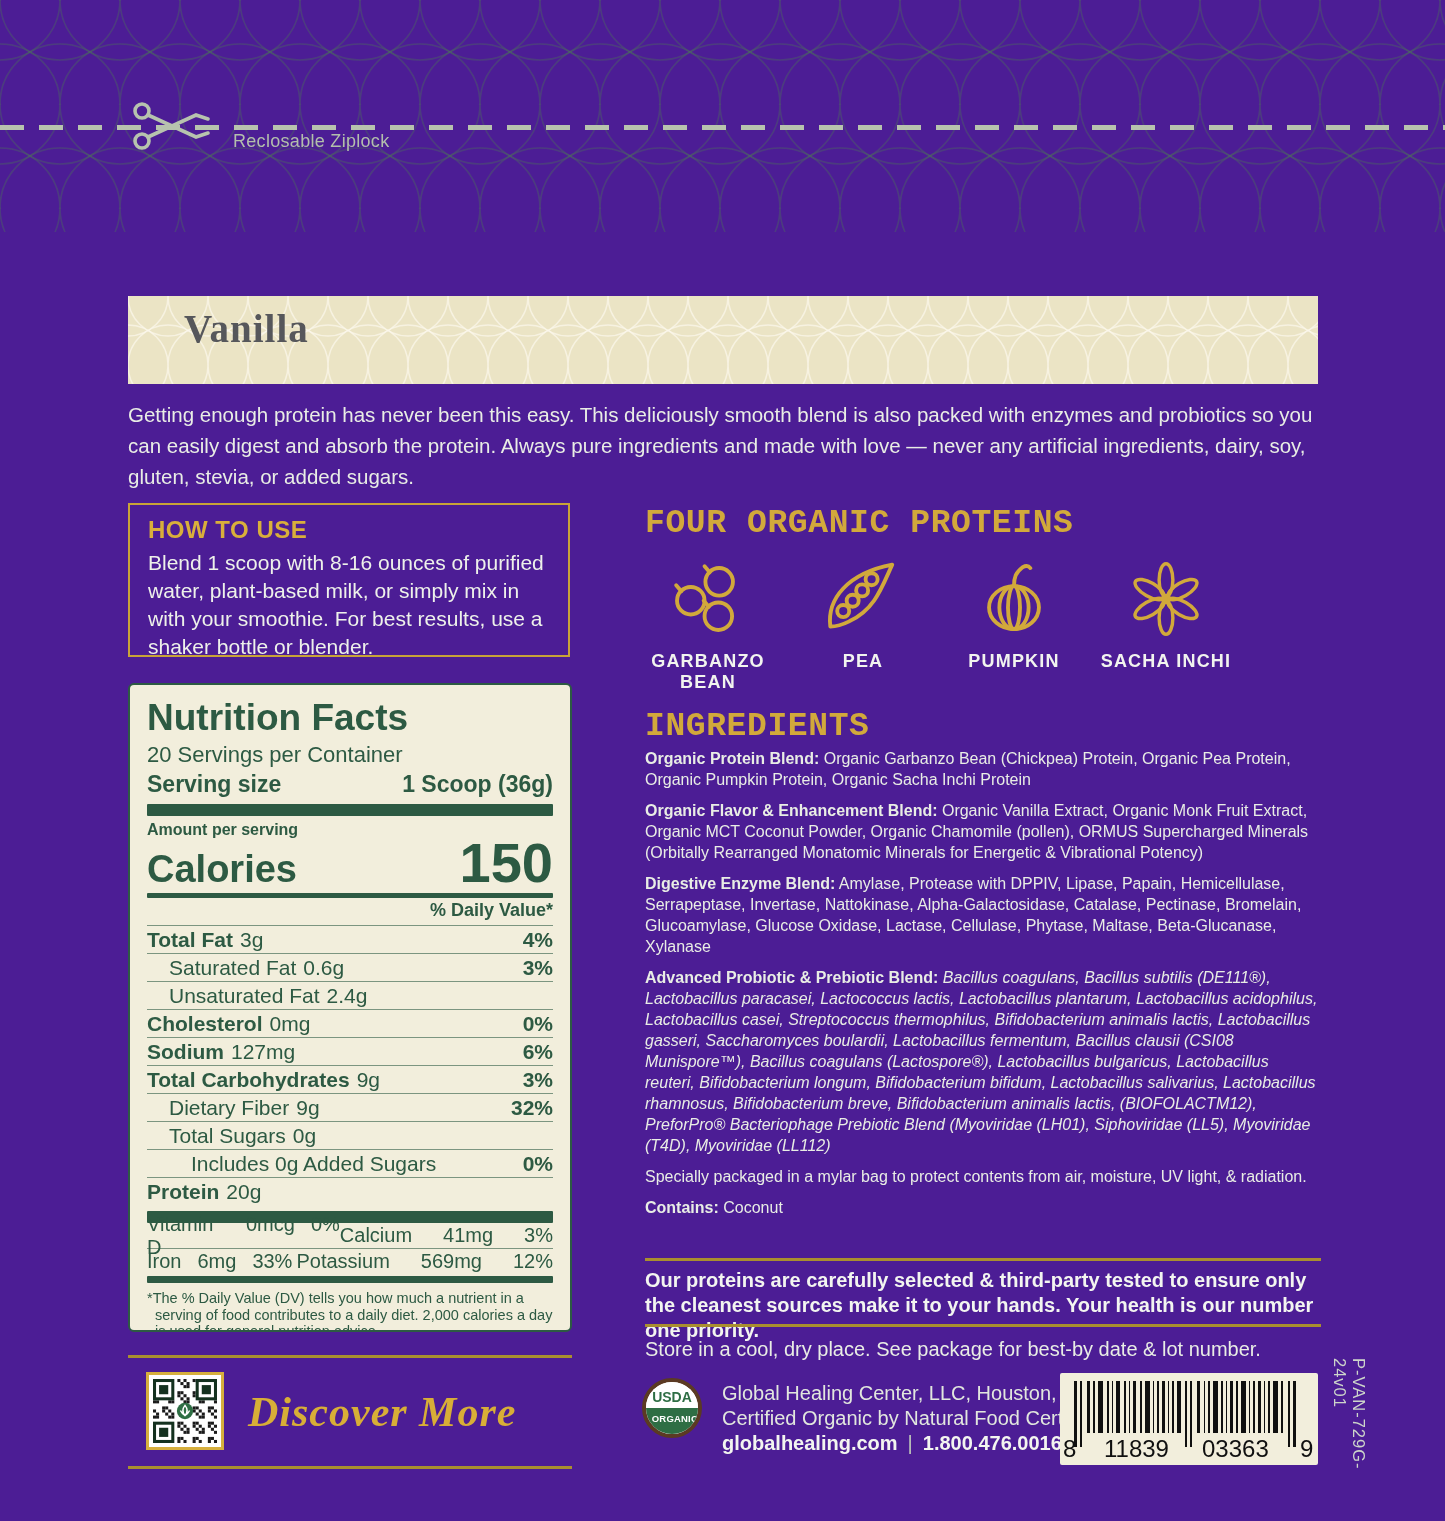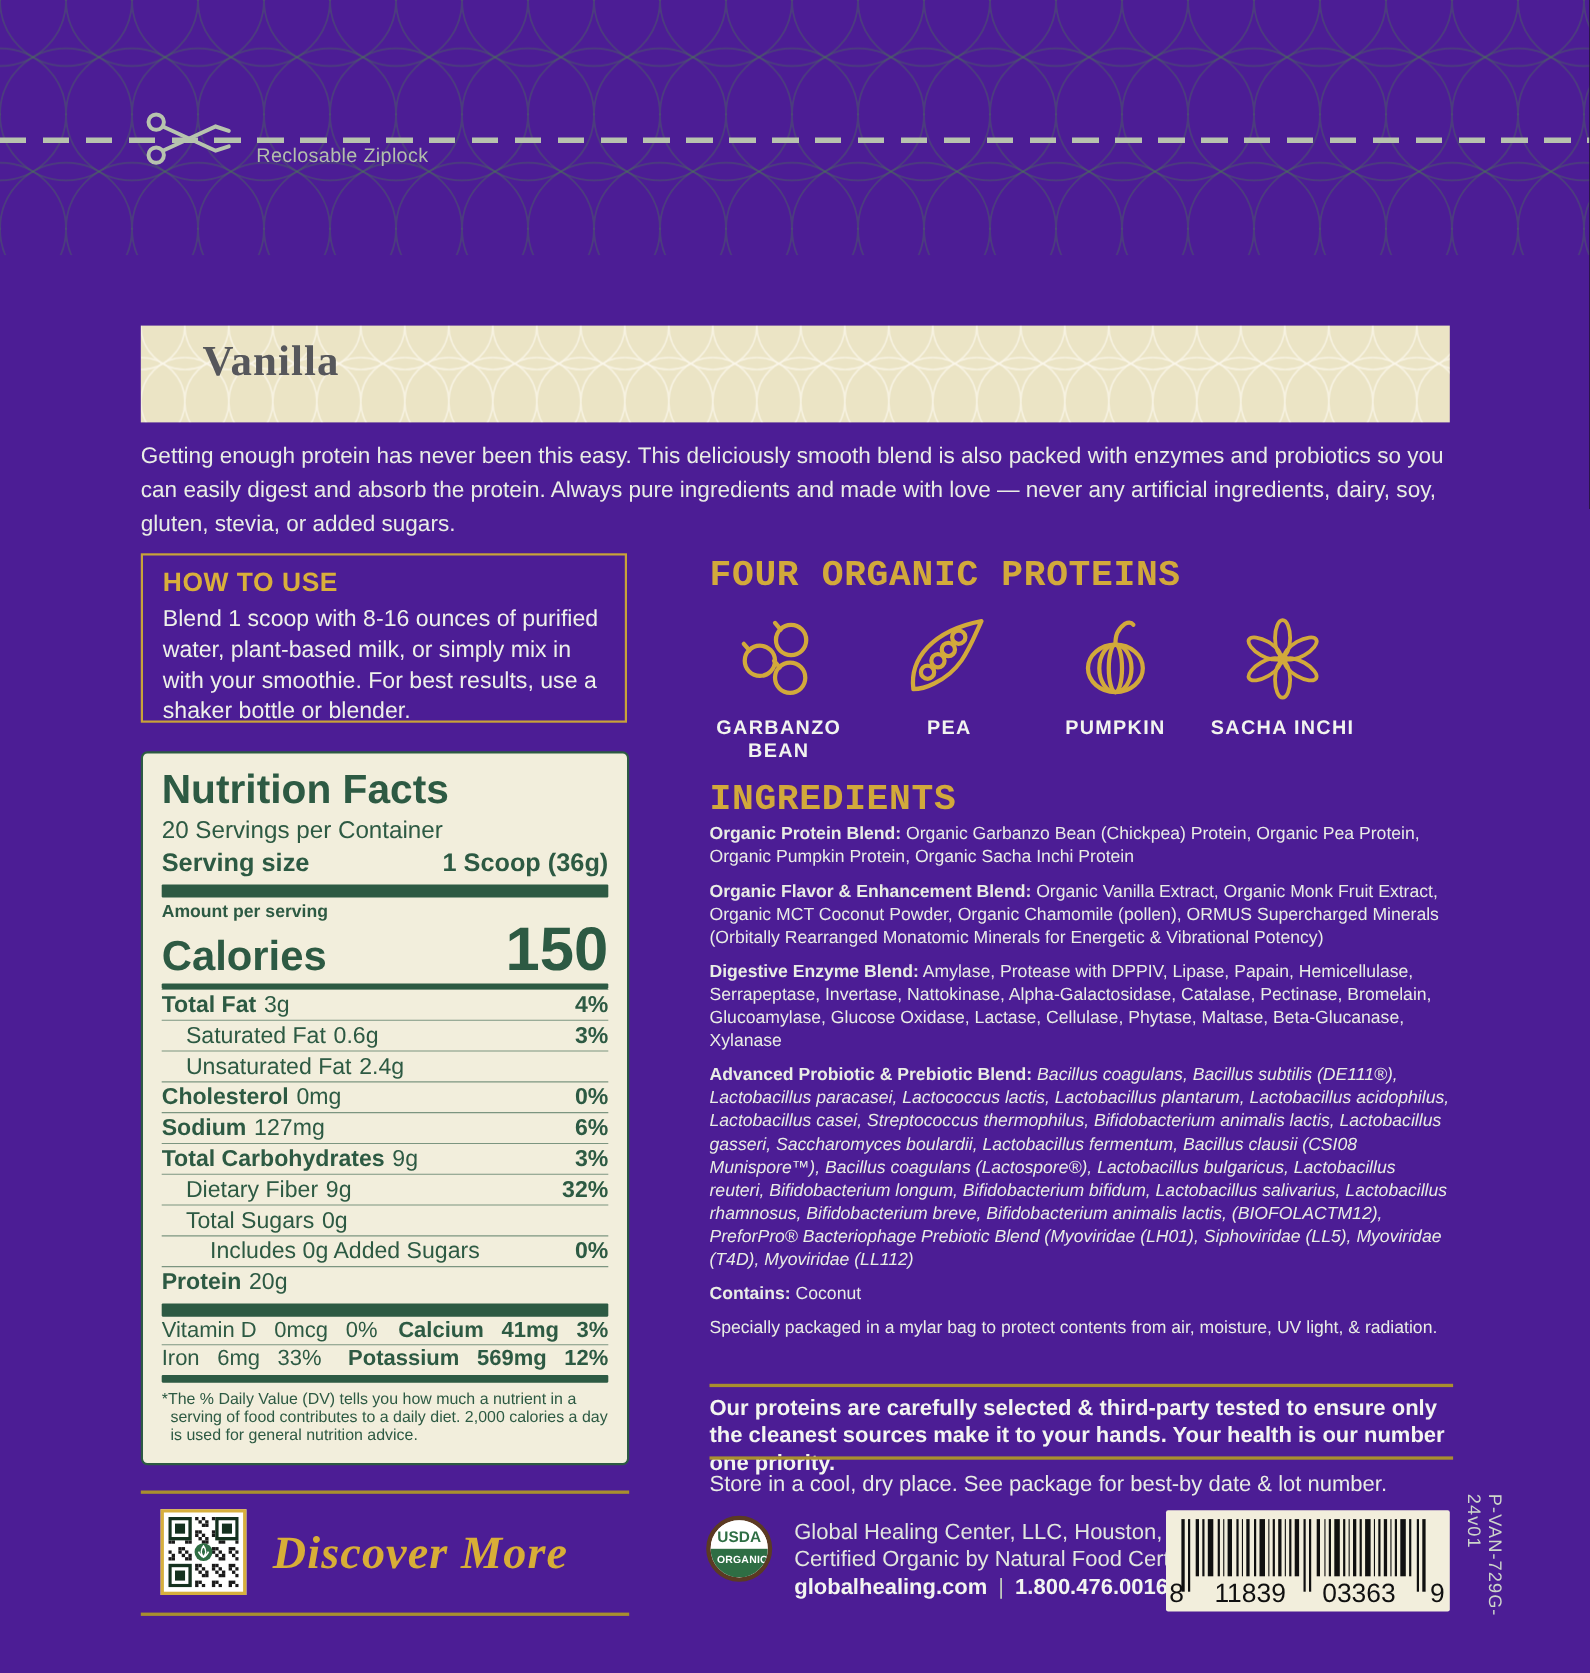--- a/index.html
+++ b/index.html
@@ -42,21 +42,21 @@
   .nf-calval{font-size:56px;font-weight:bold;line-height:56px;}
   .nf-dvh{text-align:right;font-size:18px;font-weight:bold;margin-top:2px;padding-bottom:4px;}
   .nf-row{display:flex;align-items:center;height:27px;border-top:1px solid rgba(45,90,67,.6);font-size:21px;text-align:right;}
   .nf-row .amt{margin-left:7px;}
   .nf-row .dv{margin-left:auto;font-weight:bold;}
   .nm-b{font-weight:bold;}
   .in1{padding-left:22px;}
   .in2{padding-left:44px;}
   .nf-mic{display:flex;align-items:center;height:25px;font-size:20px;}
   .nf-mic .g{display:flex;gap:16px;}
-  .nf-mic .gr{margin-left:auto;display:flex;gap:16px;font-weight:bold;}
+  .nf-mic .gr{margin-left:auto;display:flex;gap:31px;}
   .mic-line{border-top:1px solid rgba(45,90,67,.6);}
   .nf-foot{font-size:14.5px;line-height:16.5px;margin-top:7px;padding-left:8px;text-indent:-8px;}
 
   
   .gold-serif{font-family:Liberation Mono, monospace;font-weight:bold;color:#D2A93B;letter-spacing:.6px;}
   .fop-title{position:absolute;left:645px;top:505px;font-size:33px;}
   .ing-title{position:absolute;left:645px;top:708px;font-size:33px;}
   .icon-col{position:absolute;top:556px;width:132px;text-align:center;}
   .icon-col .lbl{margin-top:9px;font-size:18px;font-weight:bold;color:#F2F4EF;letter-spacing:1.2px;line-height:21px;}
   .icon-col svg{margin:0 auto;}
@@ -210,20 +210,21 @@
       <span>Serving size</span>
       <span>1 Scoop (36g)</span>
     </div>
     <div class="nf-bar bar12"></div>
     <div class="nf-aps">Amount per serving</div>
     <div class="nf-calrow">
       <span class="nf-cal">Calories</span>
       <span class="nf-calval">150</span>
     </div>
     <div class="nf-bar bar5"></div>
+    <div class="nf-dvh">% Daily Value*</div>
 
     <div class="nf-row">
       <span class="nm-b">Total Fat</span>
       <span class="amt">3g</span>
       <span class="dv">4%</span>
     </div>
     <div class="nf-row in1">
       <span>Saturated Fat</span>
       <span class="amt">0.6g</span>
       <span class="dv">3%</span>
@@ -299,22 +300,22 @@
     <div class="nf-bar bar7"></div>
     <div class="nf-foot">*The % Daily Value (DV) tells you how much a nutrient in a serving of food contributes to a daily diet. 2,000 calories a day is used for general nutrition advice.</div>
   </div>
 
   <div class="ing-title gold-serif">INGREDIENTS</div>
   <div class="ing-col">
     <p><span class="lead">Organic Protein Blend:</span><span> Organic Garbanzo Bean (Chickpea) Protein, Organic Pea Protein, Organic Pumpkin Protein, Organic Sacha Inchi Protein</span></p>
     <p><span class="lead">Organic Flavor &amp; Enhancement  Blend:</span><span> Organic Vanilla Extract, Organic Monk Fruit Extract, Organic MCT Coconut Powder, Organic Chamomile (pollen), ORMUS Supercharged Minerals (Orbitally Rearranged Monatomic Minerals for Energetic &amp; Vibrational Potency)</span></p>
     <p><span class="lead">Digestive Enzyme Blend:</span><span> Amylase, Protease with DPPIV, Lipase, Papain, Hemicellulase, Serrapeptase, Invertase, Nattokinase, Alpha-Galactosidase, Catalase, Pectinase, Bromelain, Glucoamylase, Glucose Oxidase, Lactase, Cellulase, Phytase, Maltase, Beta-Glucanase, Xylanase</span></p>
     <p><span class="lead">Advanced Probiotic &amp; Prebiotic Blend:</span><span class="ital"> Bacillus coagulans, Bacillus subtilis (DE111®), Lactobacillus paracasei, Lactococcus lactis, Lactobacillus plantarum, Lactobacillus acidophilus, Lactobacillus casei, Streptococcus thermophilus, Bifidobacterium animalis lactis, Lactobacillus gasseri, Saccharomyces boulardii, Lactobacillus fermentum, Bacillus clausii (CSI08 Munispore™), Bacillus coagulans (Lactospore®), Lactobacillus bulgaricus, Lactobacillus reuteri, Bifidobacterium longum, Bifidobacterium bifidum, Lactobacillus salivarius, Lactobacillus rhamnosus, Bifidobacterium breve, Bifidobacterium animalis lactis, (BIOFOLACTM12), PreforPro® Bacteriophage Prebiotic Blend (Myoviridae (LH01), Siphoviridae (LL5), Myoviridae (T4D), Myoviridae (LL112)</span></p>
+    <p>Specially packaged in a mylar bag to protect contents from air, moisture, UV light, &amp; radiation.</p>
     <p><span class="lead">Contains:</span><span> Coconut</span></p>
-    <p>Specially packaged in a mylar bag to protect contents from air, moisture, UV light, &amp; radiation.</p>
   </div>
 
   <div class="rule" style="left:645px;top:1258px;width:676px"></div>
   <div class="statement">Our proteins are carefully selected &amp; third-party tested to ensure only the cleanest sources make it to your hands. Your health is our number one priority.</div>
   <div class="rule" style="left:645px;top:1324px;width:676px"></div>
   <div class="storage">Store in a cool, dry place. See package for best-by date &amp; lot number.</div>
 
   <div class="seal">
     <div class="half top">USDA</div>
     <div class="half bot">ORGANIC</div>

